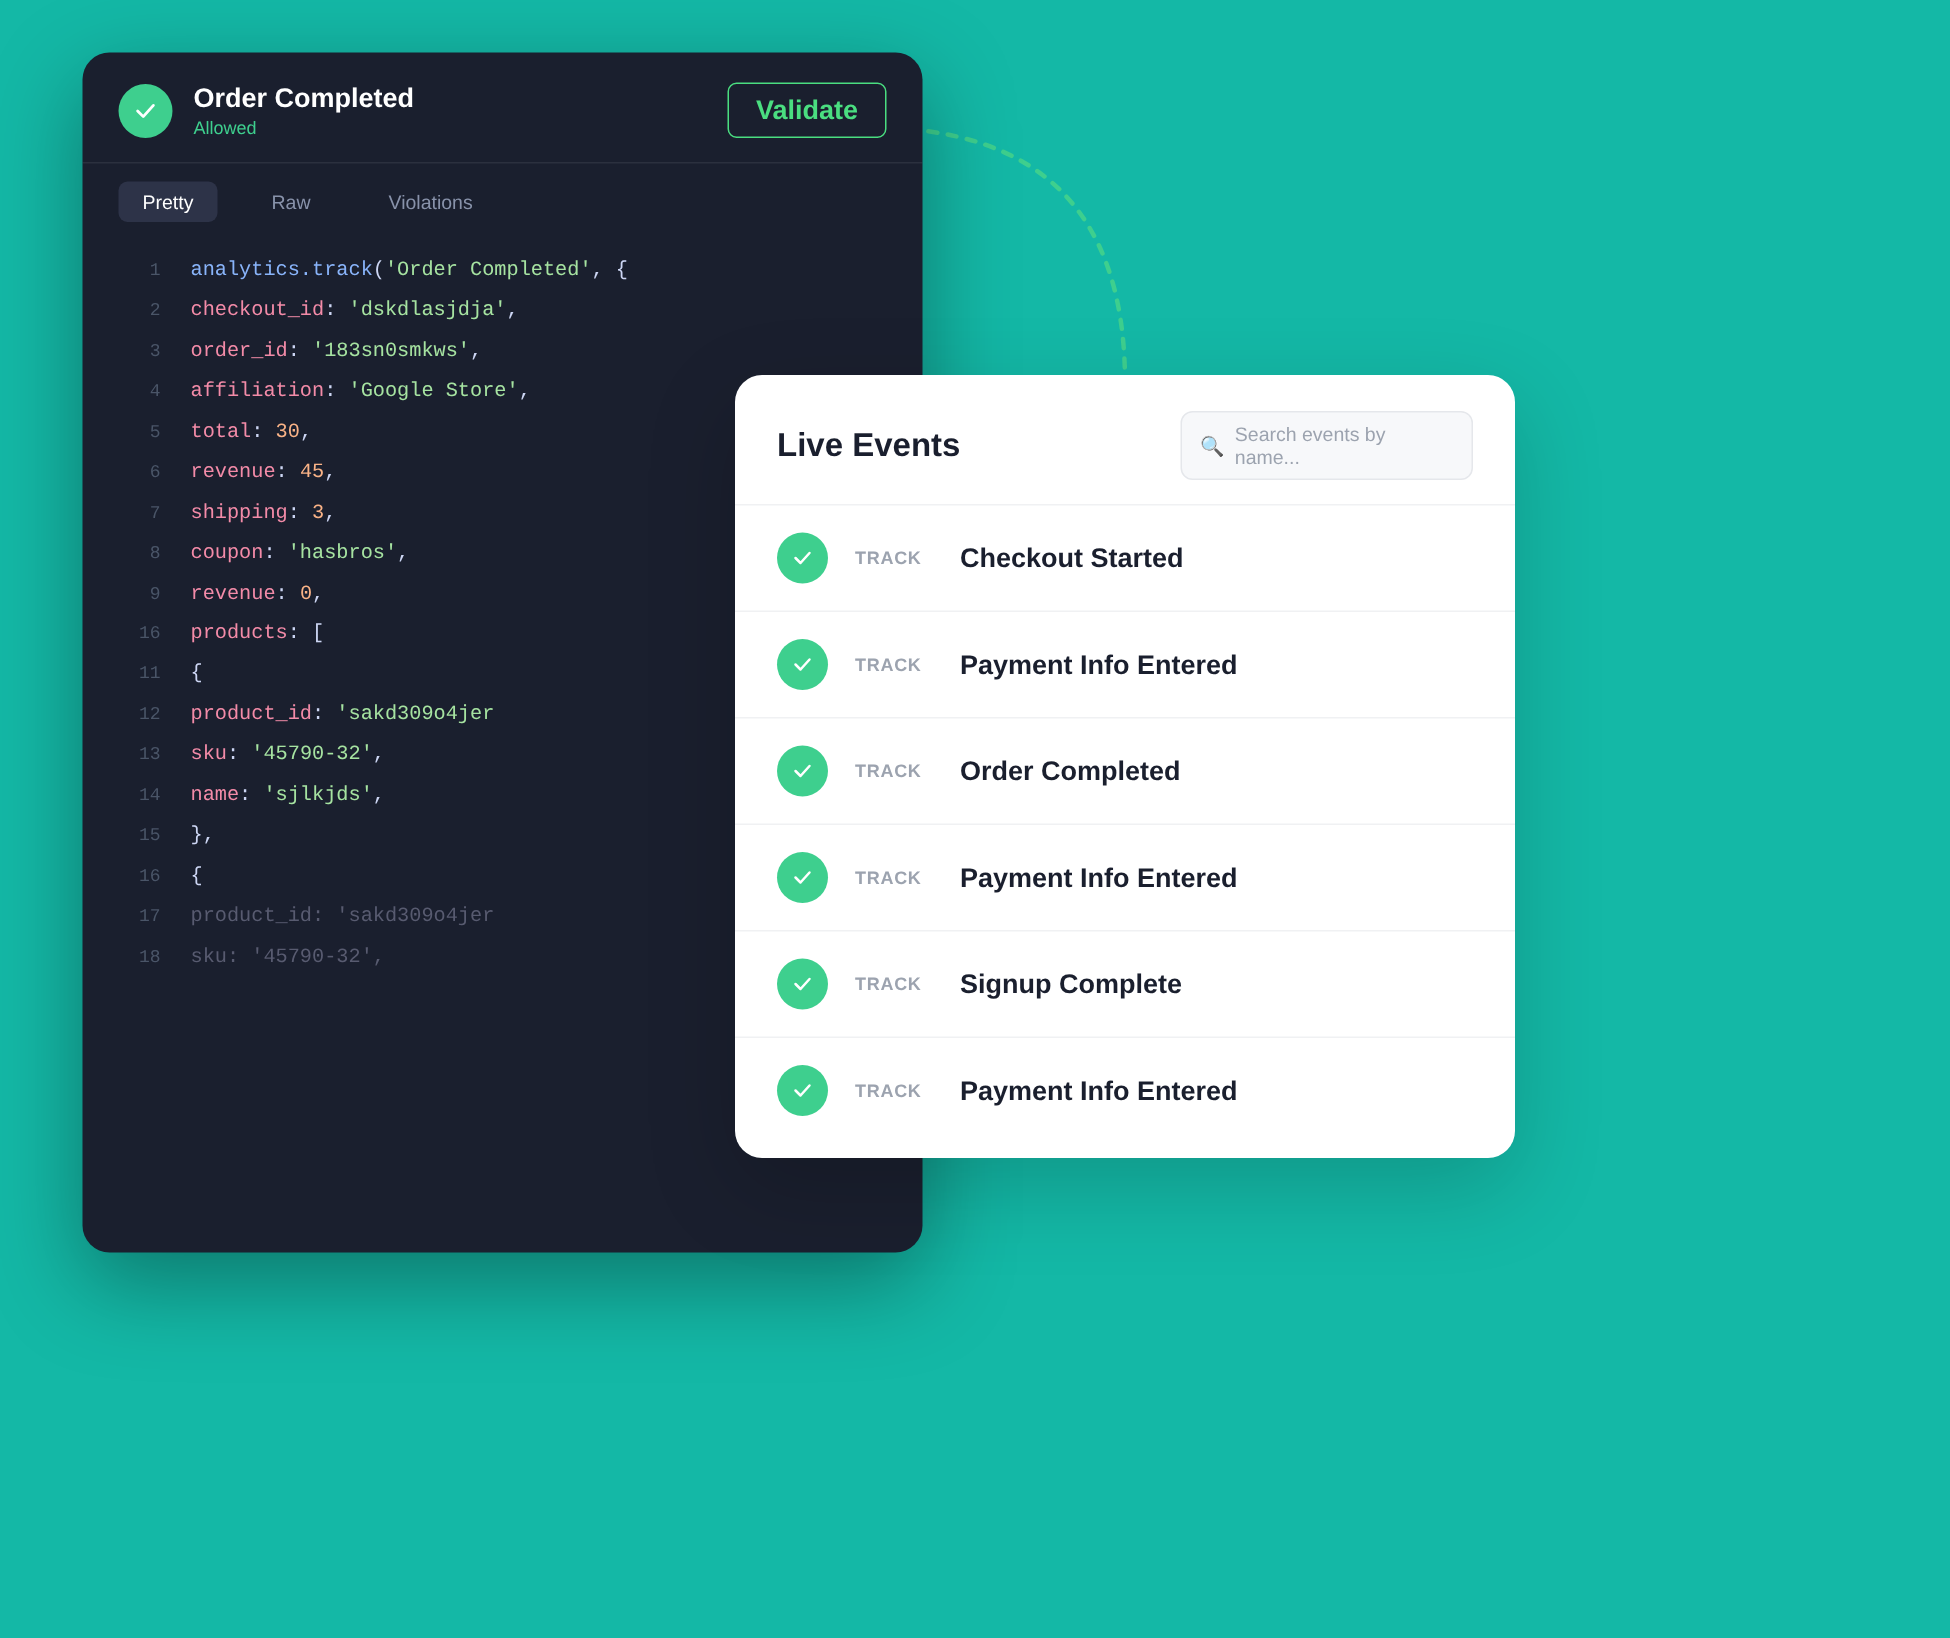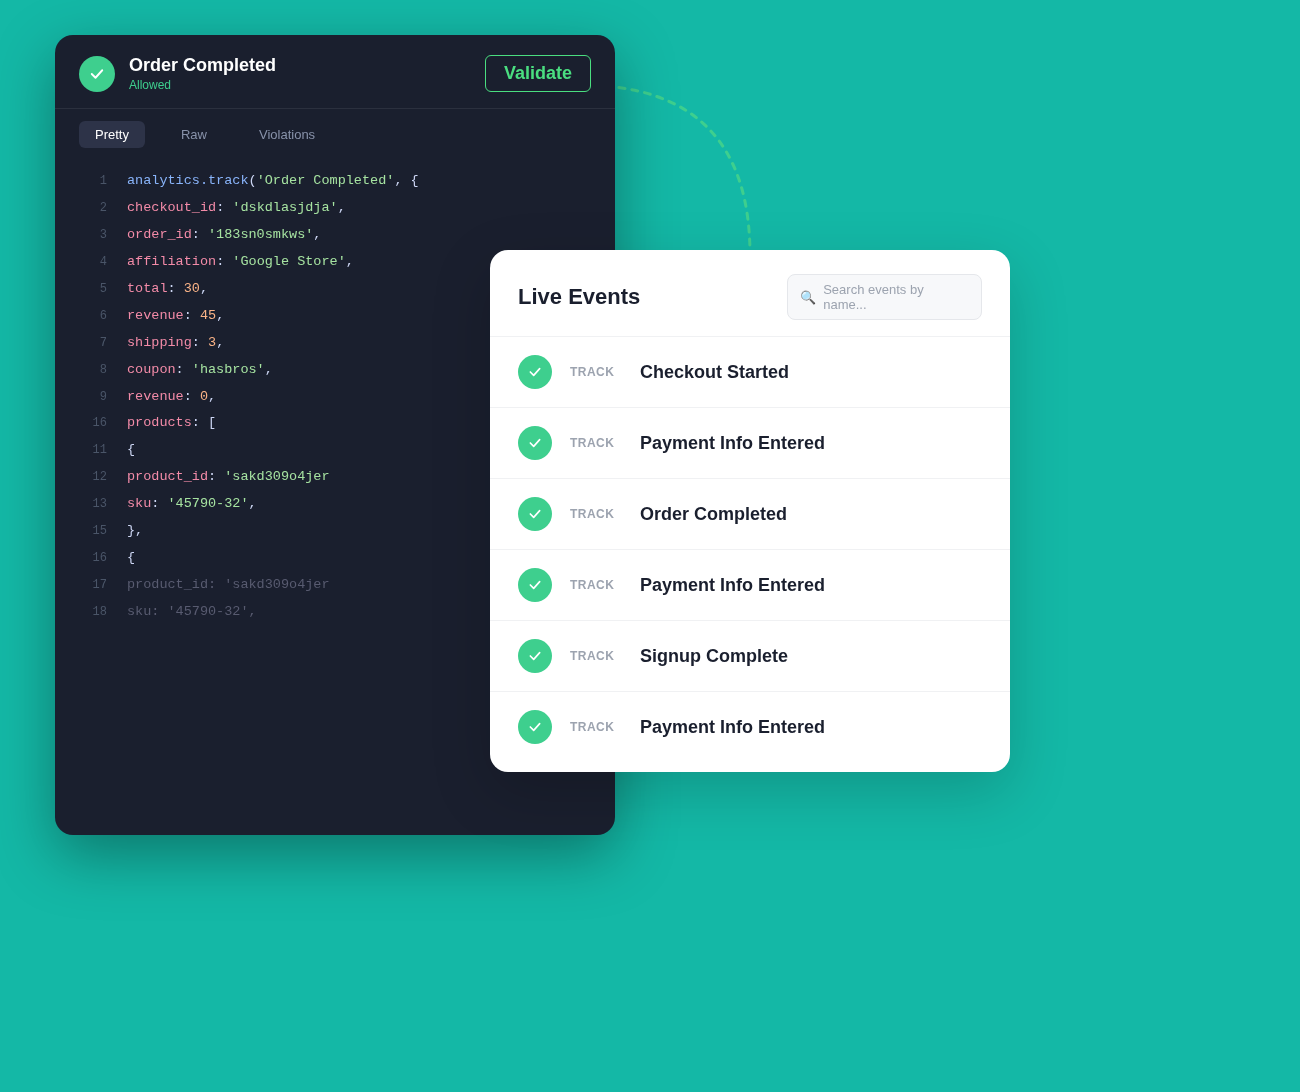--- a/index.html
+++ b/index.html
@@ -336,20 +336,24 @@
       <div class="code-line">
           <span class="line-num">12</span>
           <span class="code-text"><span class="c-key">      product_id</span><span class="c-punct">: </span><span class="c-string">'sakd309o4jer</span></span>
         </div>
 
       <div class="code-line">
           <span class="line-num">13</span>
           <span class="code-text"><span class="c-key">      sku</span><span class="c-punct">: </span><span class="c-string">'45790-32'</span><span class="c-punct">,</span></span>
         </div>
 
+      <div class="code-line">
+          <span class="line-num">14</span>
+          <span class="code-text"><span class="c-key">      name</span><span class="c-punct">: </span><span class="c-string">'sjlkjds'</span><span class="c-punct">,</span></span>
+        </div>
 
       <div class="code-line">
           <span class="line-num">15</span>
           <span class="code-text"><span class="c-punct">    },</span></span>
         </div>
 
       <div class="code-line">
           <span class="line-num">16</span>
           <span class="code-text"><span class="c-punct">    {</span></span>
         </div>

